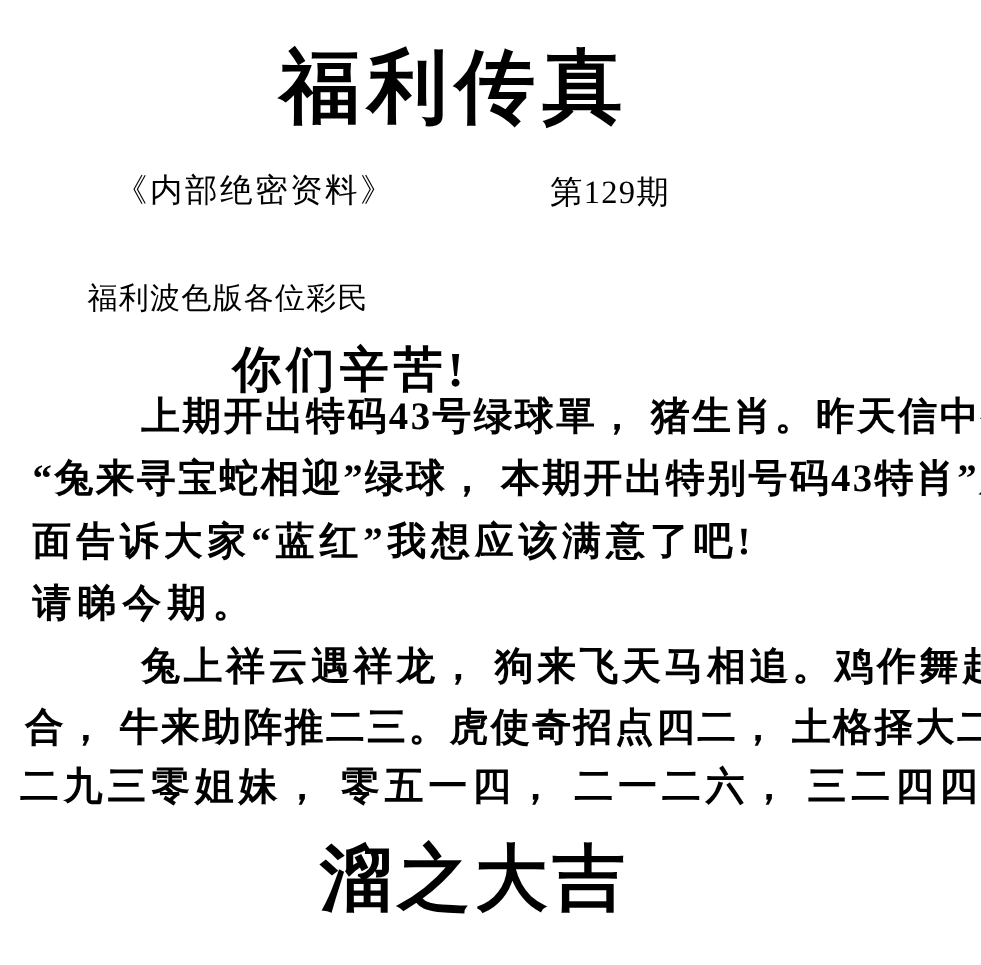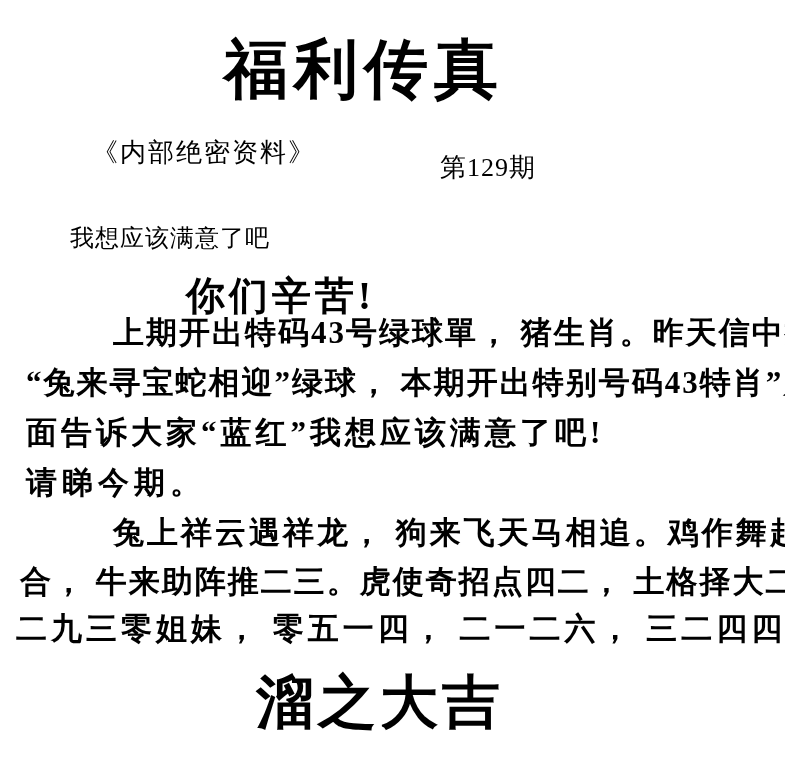--- a/index.html
+++ b/index.html
@@ -30,21 +30,20 @@
     top: 135px;
     left: 92px;
     font-size: 26px;
     letter-spacing: 2px;
   }
   .meta-issue {
     top: 136px;
     left: 440px;
     font-size: 26px;
     letter-spacing: 1px;
-    margin-top: 14px;
   }
   .dedication {
     top: 184px;
     left: 468px;
     font-size: 24px;
     letter-spacing: 3px;
   }
   .salutation {
     top: 222px;
     left: 70px;
@@ -84,21 +83,21 @@
 
 <div class="page">
 
   <div class="abs title">福利传真</div>
 
   <div class="abs meta-classification">《内部绝密资料》</div>
 
   <div class="abs meta-issue">第129期</div>
 
 
-  <div class="abs salutation">我想应该满意了吧</div>
+  <div class="abs salutation">福利波色版各位彩民</div>
 
   <div class="abs greeting">你们辛苦!</div>
 
   <div class="abs body-line line-1">上期开出特码43号绿球單， 猪生肖。昨天信中提供</div>
 
   <div class="abs body-line line-2">“兔来寻宝蛇相迎”绿球， 本期开出特别号码43特肖”后</div>
 
   <div class="abs body-line line-3">面告诉大家“蓝红”我想应该满意了吧!</div>
 
   <div class="abs body-line line-4">请睇今期。</div>

